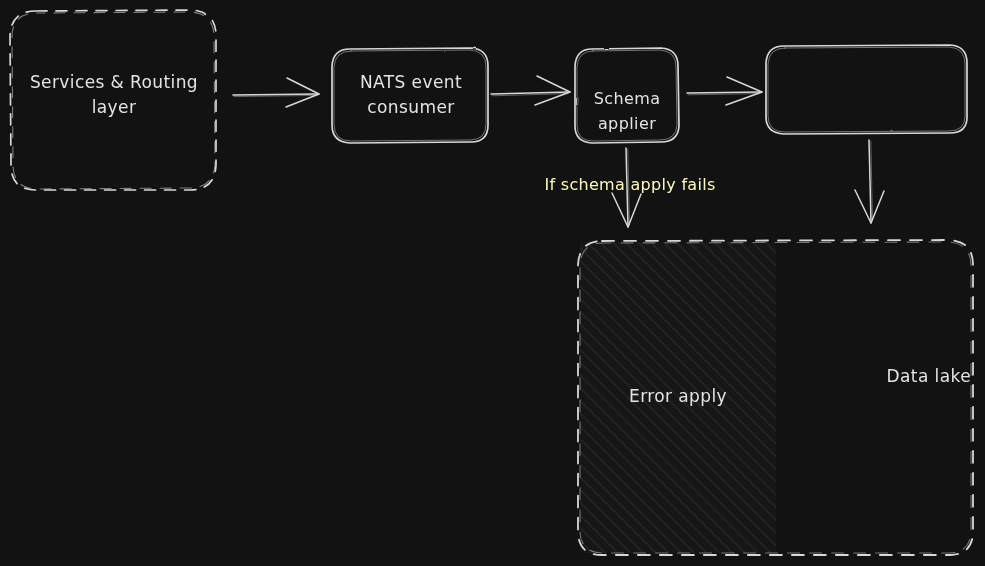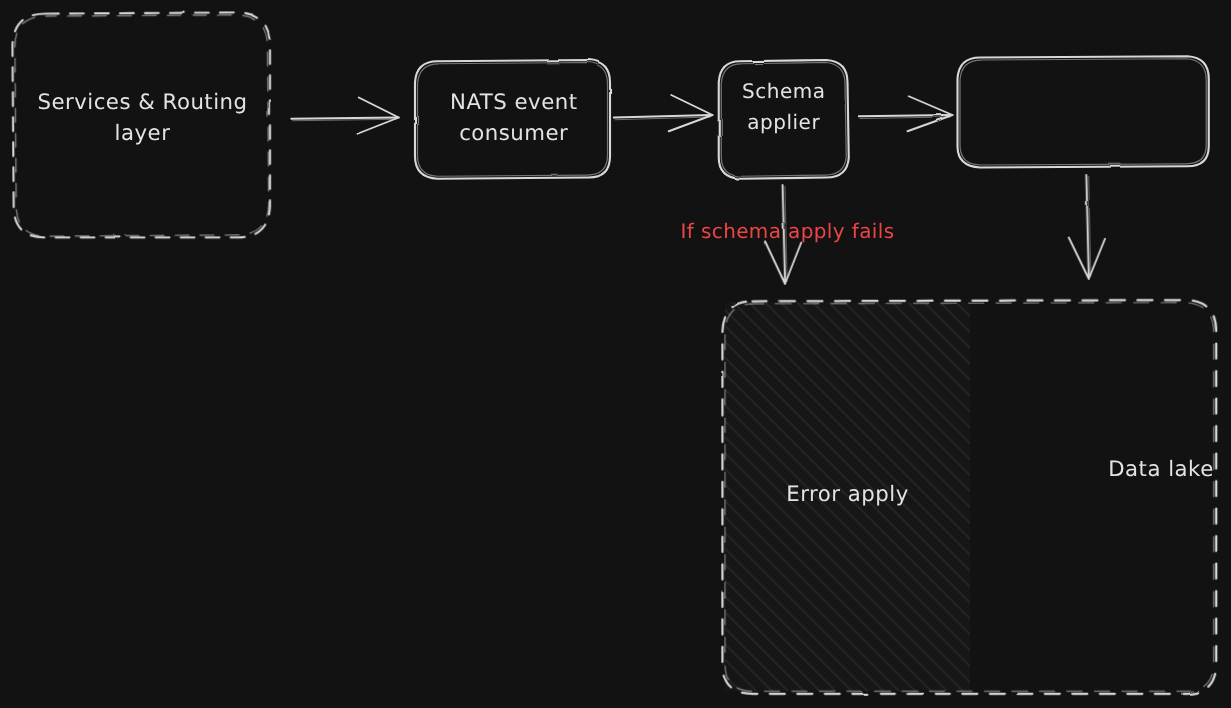--- a/index.html
+++ b/index.html
@@ -34,21 +34,21 @@
     font-size: 17px;
     line-height: 25px;
     text-align: center;
     letter-spacing: 0.4px;
     white-space: pre-line;
     pointer-events: none;
     user-select: none;
   }
   .edge-label {
     position: absolute;
-    color: #ef4444;
+    color: #fef9c3;
     font-family: "DejaVu Sans", sans-serif;
     font-size: 16px;
     line-height: 20px;
     text-align: center;
     letter-spacing: 0.3px;
     white-space: nowrap;
     pointer-events: none;
     user-select: none;
   }
   .hit {
@@ -141,21 +141,21 @@
 
     </g>
   </svg>
 
   <div class="node-label" style="left:14px; top:70px; width:200px;">Services &amp; Routing
 layer</div>
 
   <div class="node-label" style="left:334px; top:70px; width:154px;">NATS event
 consumer</div>
 
-  <div class="node-label" style="left:577px; top:60px; width:100px; font-size:16px;">Schema
+  <div class="node-label" style="left:577px; top:86px; width:100px; font-size:16px;">Schema
 applier</div>
 
 
   <div class="edge-label" style="left:520px; top:175px; width:220px;">If schema apply fails</div>
 
   <div class="node-label" style="left:580px; top:384px; width:196px;">Error apply</div>
 
   <div class="node-label" style="left:776px; top:364px; width:195px;text-align:right;">Data lake</div>
 
   <div class="hit" style="left:10px; top:10px; width:207px; height:181px;"></div>

